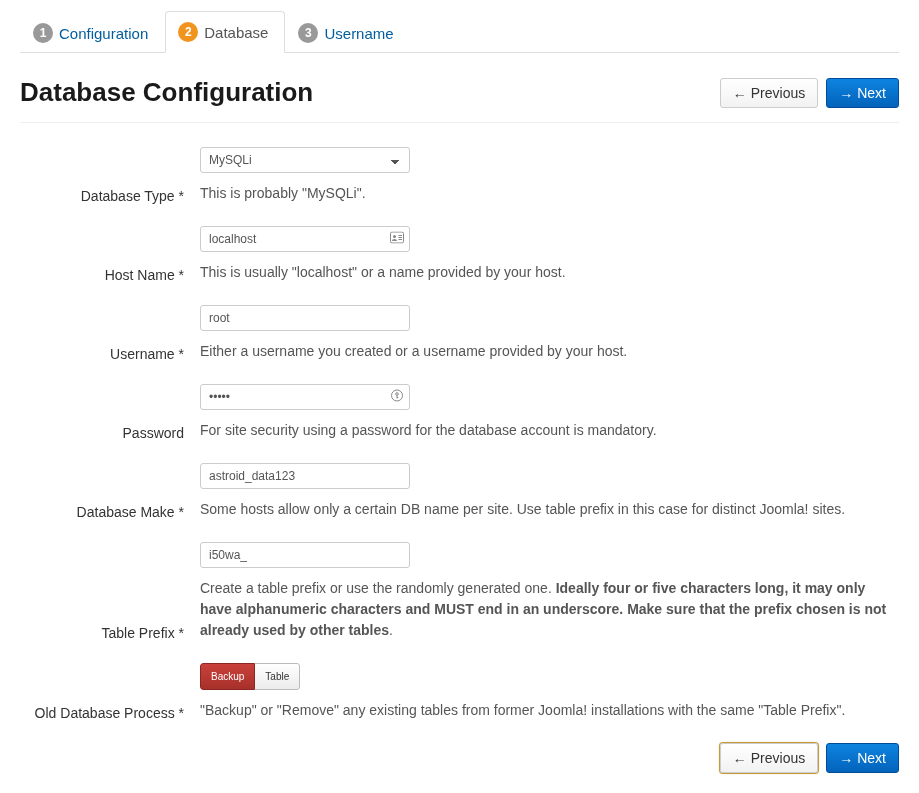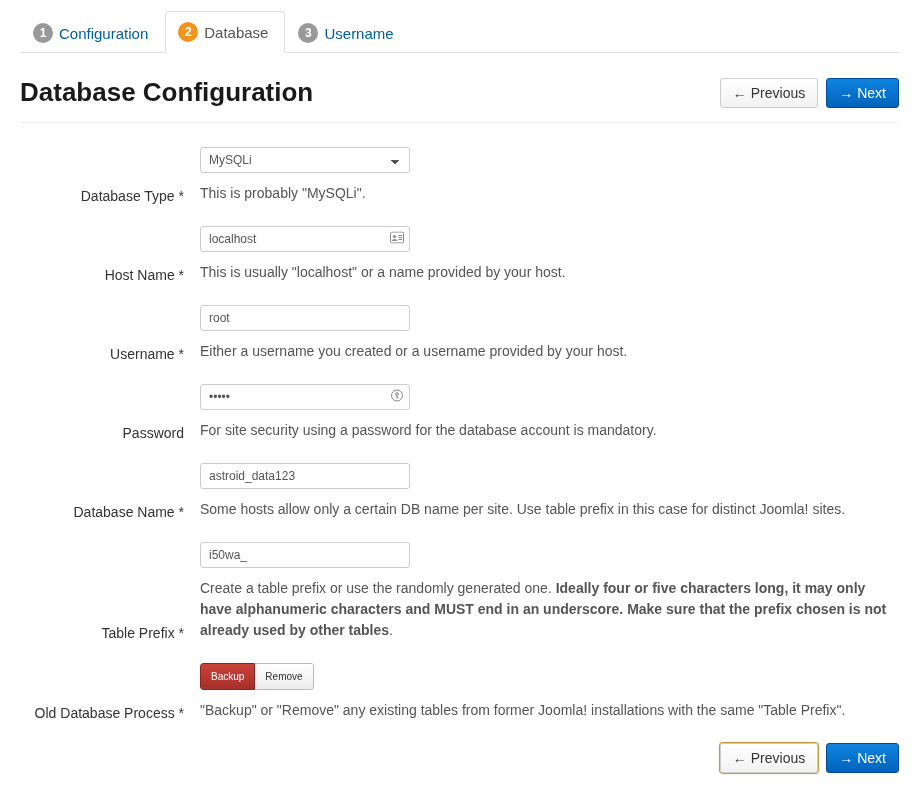--- a/index.html
+++ b/index.html
@@ -262,21 +262,21 @@
               <line x1="7" y1="6.8" x2="7" y2="10" stroke="#888"></line>
               <line x1="7" y1="9" x2="8.2" y2="9" stroke="#888"></line>
             </svg>
         </span>
       </div>
       <div class="help-text">For site security using a password for the database account is mandatory.</div>
     </div>
   </div>
 
   <div class="form-row">
-    <div class="form-label">Database Name *</div>
+    <div class="form-label">Database Make *</div>
     <div class="form-control-wrap">
       <input type="text" class="form-input" value="astroid_data123" style="">
       <div class="help-text">Some hosts allow only a certain DB name per site. Use table prefix in this case for distinct Joomla! sites.</div>
     </div>
   </div>
 
   <div class="form-row">
     <div class="form-label">Table Prefix *</div>
     <div class="form-control-wrap">
       <input type="text" class="form-input" value="i50wa_" style="">
@@ -284,21 +284,21 @@
         <span>Create a table prefix or use the randomly generated one. </span><span class="help-strong">Ideally four or five characters long, it may only have alphanumeric characters and MUST end in an underscore. Make sure that the prefix chosen is not already used by other tables</span>.
       </div>
     </div>
   </div>
 
   <div class="form-row">
     <div class="form-label">Old Database Process *</div>
     <div class="form-control-wrap">
       <div class="btn-toggle-group">
         <button class="btn-toggle active">Backup</button>
-        <button class="btn-toggle">Remove</button>
+        <button class="btn-toggle">Table</button>
       </div>
       <div class="help-text">"Backup" or "Remove" any existing tables from former Joomla! installations with the same "Table Prefix".</div>
     </div>
   </div>
 
   <div class="footer-row">
     <div class="btn-group bottom">
       <button class="btn">
         <span class="arrow">←</span>
         <span>Previous</span>

